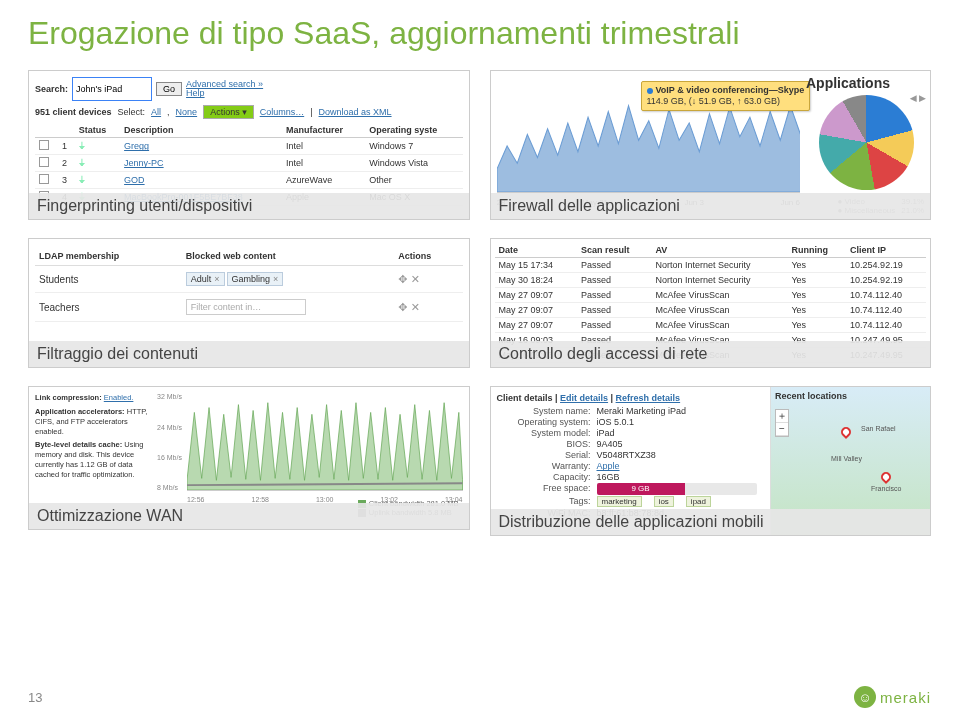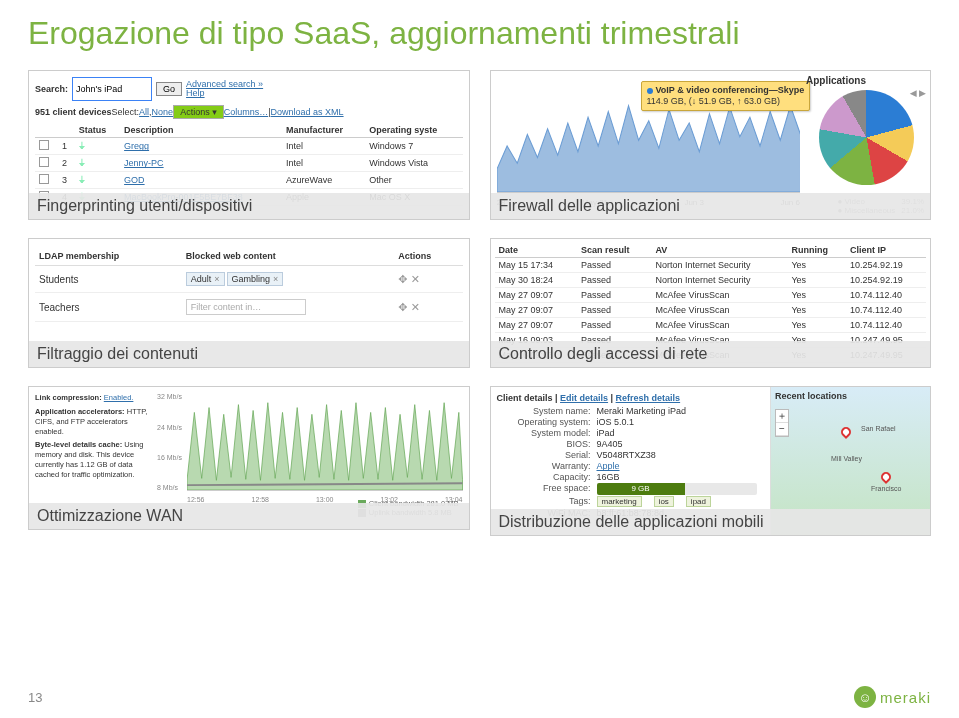--- a/index.html
+++ b/index.html
@@ -40,35 +40,35 @@
     color: #444;
     padding: 4px 8px;
     font-size: 16px;
   }
   
   .pA { height: 150px; padding: 6px; font-size:9px;}
   .pa-row1 { display:flex; align-items:center; gap:4px; margin-bottom:4px;}
   .pa-row1 input { border:1px solid #3b82f6; padding:1px 3px; height:24px; font-size:9px; width:80px;}
   .pa-row1 .go { border:1px solid #888; background:#eee; padding:1px 6px; font-size:9px;}
   .lnk { color:#2f6fab; text-decoration:underline; }
-  .pa-row2 { display:flex; align-items:center; margin-bottom:4px;}
+  .pa-row2 { display:flex; align-items:center; gap:6px; margin-bottom:4px;}
   .pa-row2 .actions { border:1px solid #aaa; padding:1px 6px; background:#84cc16; font-size:9px;}
   table.small { border-collapse: collapse; width:100%; font-size:9px;}
   table.small th { text-align:left; font-weight:bold; border-bottom:1px solid #ccc; padding:2px 4px;}
   table.small td { padding:2px 4px; border-bottom:1px solid #eee;}
   .wifi { color:#2d7; }
   .cb { width:10px; height:10px; border:1px solid #999; display:inline-block; }
   
   .pB { height:150px; position:relative; }
   .chart-area { position:absolute; left:6px; top:6px; right:130px; bottom:26px; border-bottom:1px solid #ccc;}
   .tooltip-y { position:absolute; top:10px; left:150px; background:#ffdf7e; border:1px solid #c9a63b; padding:3px 5px; font-size:9px; line-height:1.2; border-radius:2px; box-shadow:1px 1px 2px rgba(0,0,0,.2);}
   .tooltip-y .dot { width:6px;height:6px;background:#2b7dd4;border-radius:50%;display:inline-block;margin-right:3px;vertical-align:middle;}
   .date-axis { position:absolute; bottom:12px; left:6px; right:130px; display:flex; justify-content:space-between; font-size:8px; color:#555;}
   .pie-wrap { position:absolute; right:4px; top:4px; width:120px; }
-  .pie-wrap h4 { font-size:10px; font-weight:bold; margin-bottom:2px;}
+  .pie-wrap h4 { font-size:14px; font-weight:bold; margin-bottom:2px;}
   .pie { width:95px;height:95px;border-radius:50%;
     background: conic-gradient(#2b7dd4 0 75deg,#f4cb58 75deg 120deg,#d44 120deg 170deg,#7db342 170deg 230deg,#4aa 230deg 280deg,#c9c 280deg 330deg,#888 330deg 360deg);
     margin:4px auto;}
   .legend-b { position:absolute; right:6px; bottom:4px; font-size:8px; color:#888;}
   .legend-b div { display:flex; justify-content:space-between; gap:6px;}
   
   .pC { height:130px; padding:8px 6px; font-size:10px;}
   table.filter { width:100%; border-collapse:collapse;}
   table.filter th { text-align:left; font-weight:bold; padding:4px; font-size:9px; border-bottom:1px solid #ddd;}
   table.filter td { padding:6px 4px; border-bottom:1px solid #eee; vertical-align:middle;}
@@ -87,21 +87,21 @@
   .pE .legend { position:absolute; right:10px; bottom:12px; font-size:7.5px; color:#666;}
   .pE .legend span.sw { width:8px;height:8px;display:inline-block;vertical-align:middle;margin-right:3px;}
   
   .pF { height:150px; display:flex; font-size:9px;}
   .pF .details { flex:1; padding:6px;}
   .pF .details h5 { font-size:9px; font-weight:bold; margin-bottom:3px;}
   .pF .details .row { display:flex; margin-bottom:1px;}
   .pF .details .row .k { width:100px; text-align:right; padding-right:6px; color:#555;}
   .pF .details .row .v { flex:1; }
   .freebar { width:160px; height:12px; background:#e8e8e8; border-radius:2px; position:relative; overflow:hidden;}
-  .freebar .fill { background:#4d7c0f; height:100%; width:55%; text-align:center; color:#fff; font-size:8px; line-height:12px;}
+  .freebar .fill { background:#be185d; height:100%; width:55%; text-align:center; color:#fff; font-size:8px; line-height:12px;}
   .pF .map { width:160px; border-left:1px solid #ddd; position:relative; background:linear-gradient(#d8ecf7,#c4e4c3);}
   .pF .map h5 { font-size:9px; font-weight:bold; padding:4px;}
   .pF .map .pin { position:absolute; width:10px;height:10px;border:2px solid #d33; border-radius:50% 50% 50% 0; transform:rotate(-45deg); background:#fff;}
   .pF .map .city { position:absolute; font-size:7px; color:#555;}
   .pF .map .ctrl { position:absolute; left:4px; top:22px; width:14px; background:#fff; border:1px solid #bbb; font-size:10px; text-align:center;}
   .pF .map .ctrl div { border-bottom:1px solid #ddd; line-height:12px;}
   .tag2 { background:#eef3dd; border:1px solid #bcd49a; padding:0 4px; font-size:8px; display:inline-block; margin-right:12px;}
   .footer { position:absolute; bottom:10px; left:28px; right:28px; display:flex; justify-content:space-between; align-items:center;}
   .footer .pn { font-size:13px; color:#888;}
   .logo { display:flex; align-items:center; gap:4px;}

